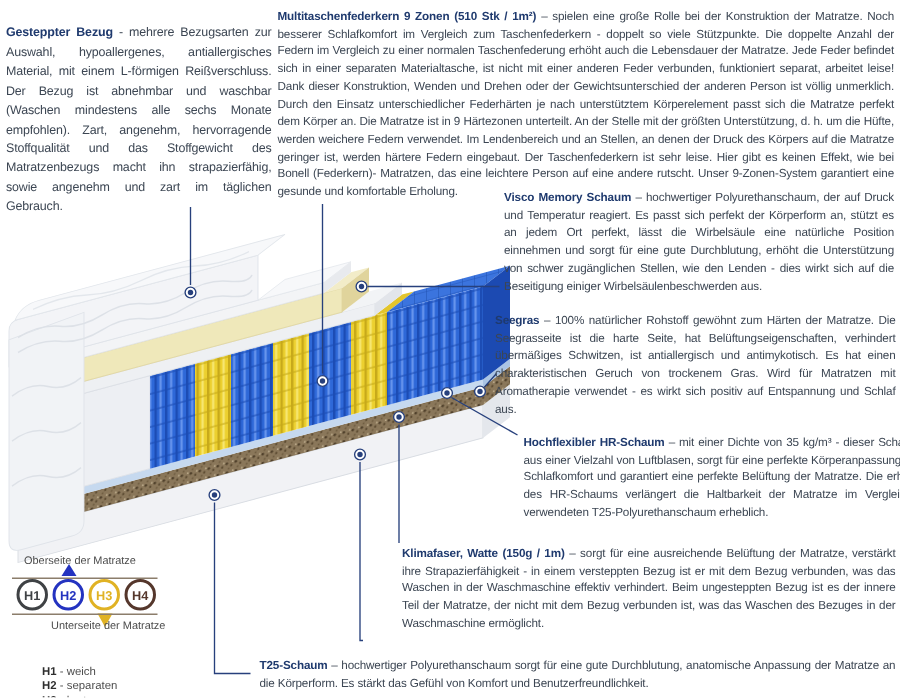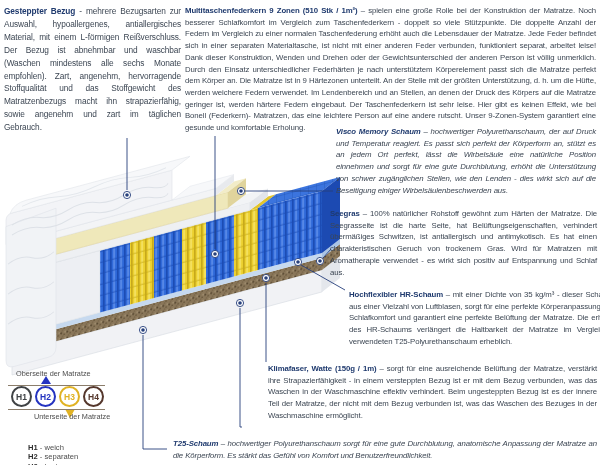--- a/index.html
+++ b/index.html
@@ -3,28 +3,28 @@
 <meta charset="utf-8">
 <title>Mattress layer infographic</title>
 <style>
   html,body{margin:0;padding:0;background:#fff;}
   .canvas{position:relative;width:600px;height:465px;background:#ffffff;overflow:hidden;
           font-family:"Liberation Sans",sans-serif;}
   .diagram-svg{position:absolute;left:0;top:0;}
   .para{position:absolute;margin:0;text-align:justify;color:#3c4653;
         font:7.8px/11.7px "Liberation Sans",sans-serif;letter-spacing:-0.1px;}
   .para .ph{color:#1f3a6e;font-weight:bold;}
-  #p-bezug{left:4px;top:5px;width:177px;font-size:8.3px;line-height:12.9px;}
+  #p-bezug{left:4px;top:15px;width:177px;font-size:8.3px;line-height:12.9px;}
   #p-multi{left:185px;top:5px;width:411px;}
-  #p-visco{left:336px;top:126px;width:260px;font-style:italic;}
+  #p-visco{left:336px;top:126px;width:260px;}
   #p-seegras{left:330px;top:208px;width:267px;}
   #p-hr{left:305px;top:289px;width:292px;margin-left:44px;}
   #p-klima{left:268px;top:363px;width:329px;}
   #p-polster{left:245px;top:423px;width:352px;}
-  #p-t25{left:173px;top:438px;width:424px;font-style:italic;}
+  #p-t25{left:173px;top:438px;width:424px;}
   
   .legend{position:absolute;left:0;top:368px;width:170px;height:97px;}
   .lg-label{position:absolute;font-size:7.3px;color:#4c4c4c;white-space:nowrap;}
   #lg-top-label{left:16px;top:1px;text-align:right;}
   #lg-bottom-label{left:34px;top:44px;}
   .lg-line{position:absolute;left:8px;width:97px;height:1px;background:#8b7d6b;}
   #lg-line-top{top:16.5px;}
   #lg-line-bottom{top:40.5px;}
   .hc{position:absolute;top:18px;width:17px;height:17px;border:2px solid;border-radius:50%;
       background:#fff;display:flex;align-items:center;justify-content:center;

